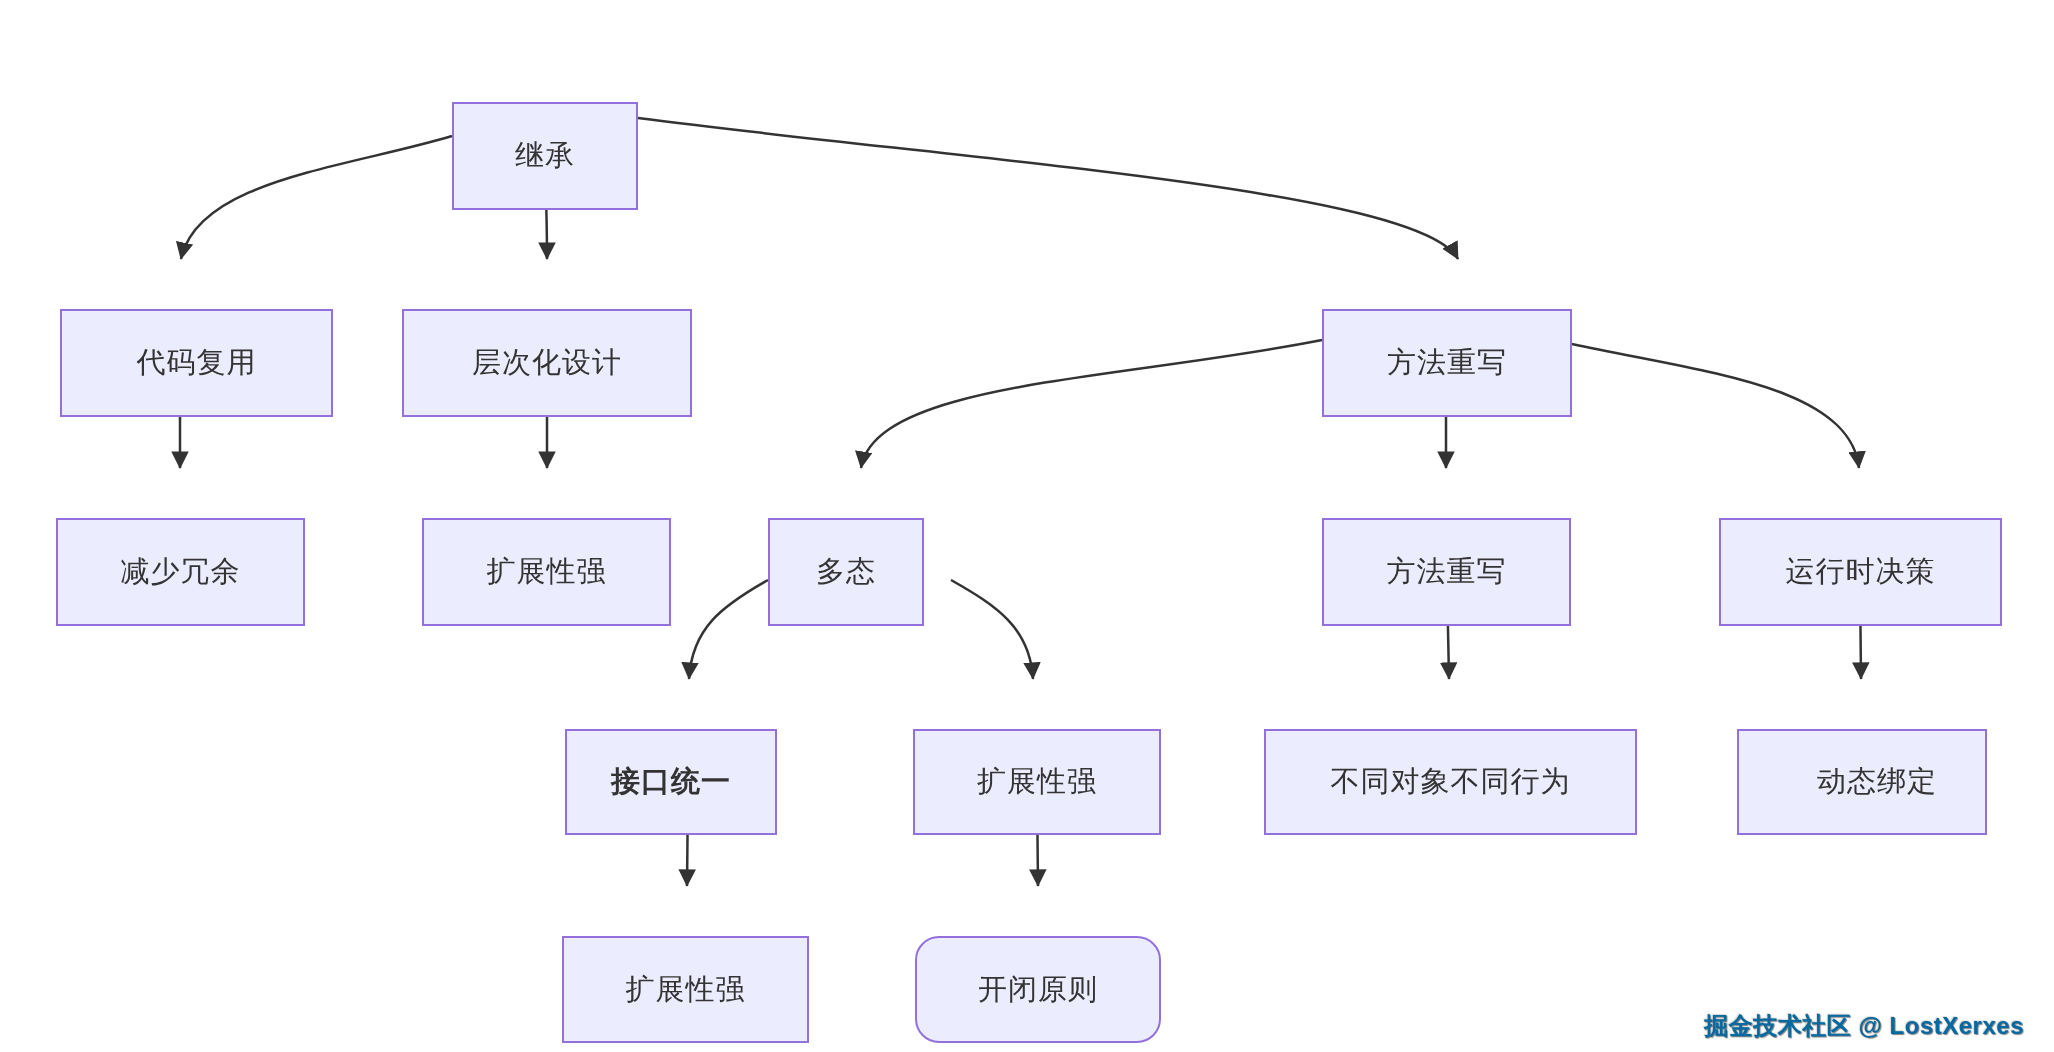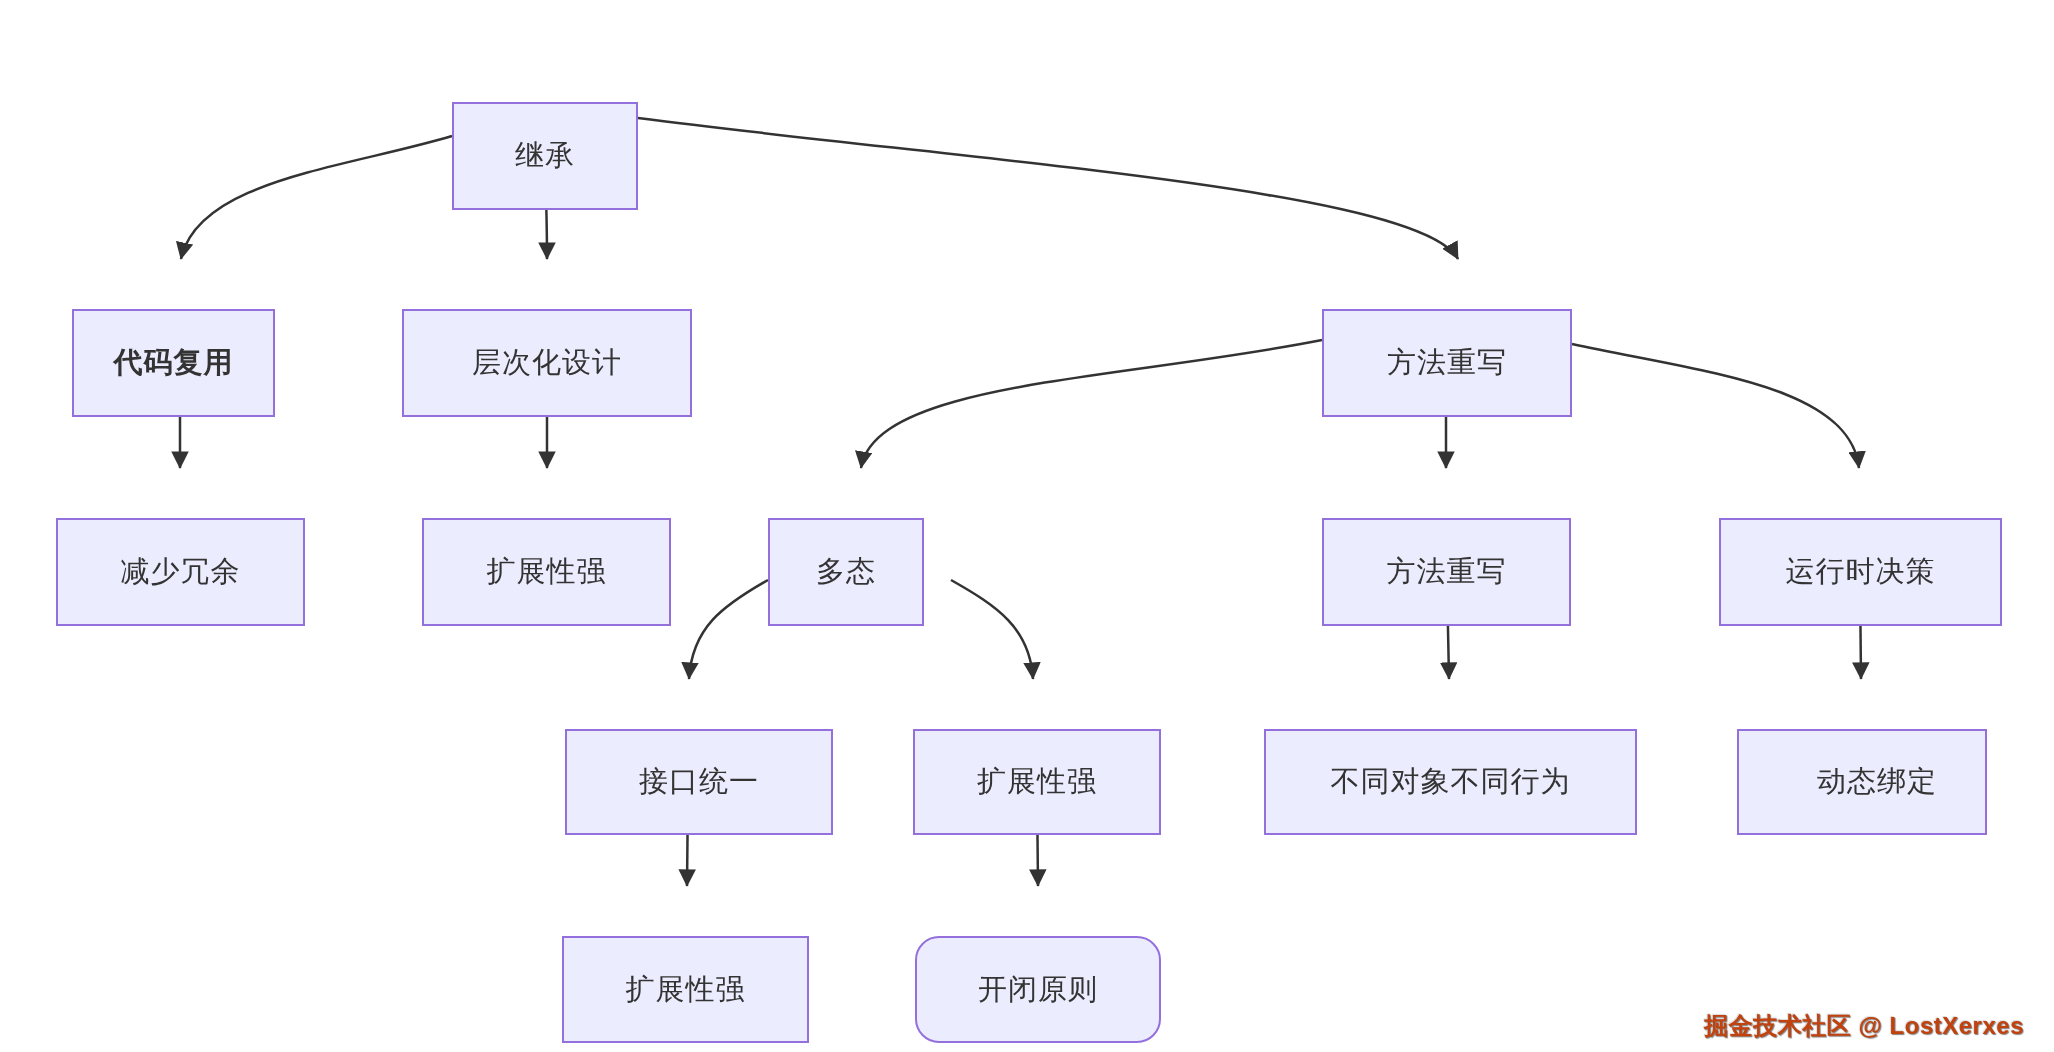--- a/index.html
+++ b/index.html
@@ -25,21 +25,21 @@
     font-size:29px;
     letter-spacing:1px;
     white-space:nowrap;
     margin-top:46px;
   }
   .watermark{
     position:absolute;
     right:30px;bottom:10px;
     font-size:24px;
     font-weight:700;
-    color:#c2410c;
+    color:#0369a1;
     text-shadow:1px 1px 1px rgba(110,110,110,0.85), -1px -1px 1px rgba(190,190,190,0.5), 0 0 1px rgba(150,150,150,0.6);
     letter-spacing:0.5px;
   }
 </style>
 </head>
 <body>
 
 <div class="canvas">
 
   <svg class="edges" viewBox="0 0 2054 1052" aria-hidden="true">
@@ -59,37 +59,37 @@
     <path class="edge" d="M 768 580 C 722 606, 692 628, 689 679" marker-end="url(#arrow)"></path>
     <path class="edge" d="M 951 580 C 997 606, 1030 628, 1033 679" marker-end="url(#arrow)"></path>
     <path class="edge" d="M 1447 580 L 1449 679" marker-end="url(#arrow)"></path>
     <path class="edge" d="M 1860 580 L 1861 679" marker-end="url(#arrow)"></path>
     <path class="edge" d="M 688 789 L 687 886" marker-end="url(#arrow)"></path>
     <path class="edge" d="M 1037 789 L 1038 886" marker-end="url(#arrow)"></path>
   </svg>
 
   <div class="node" style="left:452px;top:56px;width:186px;height:108px;">继承</div>
 
-  <div class="node" style="left:72px;top:263px;width:203px;height:108px;font-weight:bold;">代码复用</div>
+  <div class="node" style="left:60px;top:263px;width:273px;height:108px;">代码复用</div>
 
   <div class="node" style="left:402px;top:263px;width:290px;height:108px;">层次化设计</div>
 
   <div class="node" style="left:1322px;top:263px;width:250px;height:108px;">方法重写</div>
 
   <div class="node" style="left:56px;top:472px;width:249px;height:108px;">减少冗余</div>
 
   <div class="node" style="left:422px;top:472px;width:249px;height:108px;">扩展性强</div>
 
   <div class="node" style="left:768px;top:472px;width:156px;height:108px;">多态</div>
 
   <div class="node" style="left:1322px;top:472px;width:249px;height:108px;">方法重写</div>
 
   <div class="node" style="left:1719px;top:472px;width:283px;height:108px;">运行时决策</div>
 
-  <div class="node" style="left:565px;top:683px;width:268px;height:106px;">接口统一</div>
+  <div class="node" style="left:565px;top:683px;width:212px;height:106px;font-weight:bold;">接口统一</div>
 
   <div class="node" style="left:913px;top:683px;width:248px;height:106px;">扩展性强</div>
 
   <div class="node" style="left:1264px;top:683px;width:373px;height:106px;">不同对象不同行为</div>
 
   <div class="node" style="left:1737px;top:683px;width:250px;height:106px;padding-left:30px;">动态绑定</div>
 
   <div class="node" style="left:562px;top:890px;width:247px;height:107px;">扩展性强</div>
 
   <div class="node" style="left:915px;top:890px;width:246px;height:107px;border-radius:24px;">开闭原则</div>

